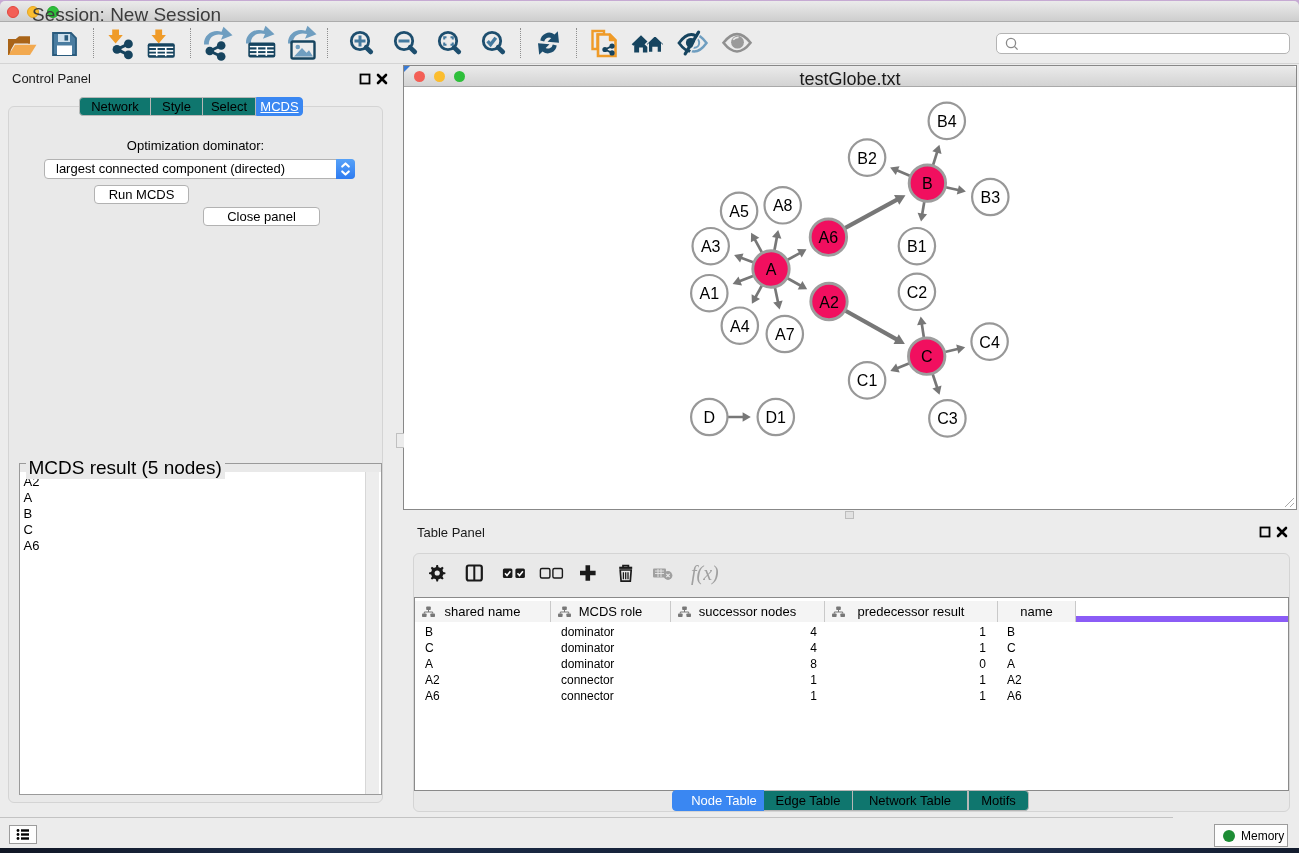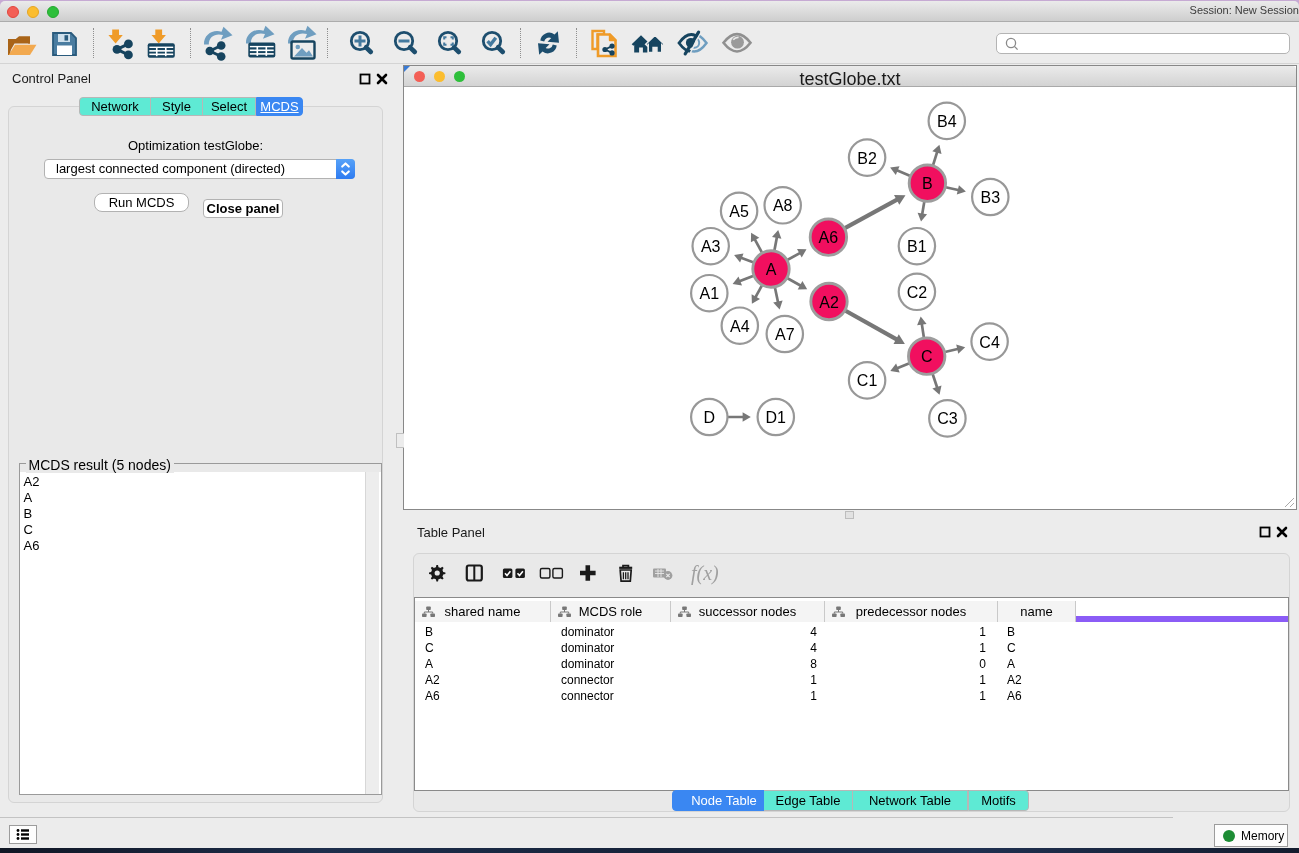--- a/index.html
+++ b/index.html
@@ -5,51 +5,51 @@
 * { margin:0; padding:0; box-sizing:border-box; }
 html,body { width:1299px; height:853px; overflow:hidden; }
 body { font-family:"Liberation Sans", sans-serif; background:#c6aad3; position:relative; }
 .abs { position:absolute; }
 
 
 #titlebar { left:0; top:1px; width:1299px; height:21px;
   background:linear-gradient(#ebebeb,#cecece);
   border-bottom:1px solid #acacac; border-radius:5px 5px 0 0; }
 .light { position:absolute; top:5px; width:12px; height:12px; border-radius:50%; }
-#titlebar .t { position:absolute; left:0; right:0; top:3px; text-align:right;
-  font-size:11px; color:#3c3c3c; }
+#titlebar .t { position:absolute; left:0; right:0; top:3px; text-align:left;
+  font-size:19px; color:#3c3c3c;padding-left:32px; }
 
 
 #toolbar { left:0; top:22px; width:1299px; height:42px; background:#ececec; border-bottom:1px solid #d4d4d4; }
 .vsep { position:absolute; top:6px; height:30px; width:0;
   border-left:1px dotted #8f8f8f; }
 #searchbox { position:absolute; left:996px; top:11px; width:294px; height:21px;
   background:#fff; border:1px solid #b4b4b4; border-radius:5px; }
 
 
 #mainarea { left:0; top:64px; width:1299px; height:784px; background:#ececec; }
 
 
 #cp-title { left:12px; top:7px; font-size:13px; color:#1a1a1a; }
 .tabrow { position:absolute; height:19px; font-size:13px; z-index:3; }
-.tab { position:absolute; top:0; height:19px; background:#5eead4; border:1px solid #b7b7b7;
+.tab { position:absolute; top:0; height:19px; background:#0f766e; border:1px solid #b7b7b7;
   color:#000; text-align:center; line-height:18px; }
 .tab.sel { background:#3a87f2; border-color:#3a87f2; color:#fff; }
 #cp-inner { left:8px; top:42px; width:375px; height:697px; background:#e9e9e9;
   border:1px solid #d4d4d4; border-radius:6px; }
 #cp-combo { left:35px; top:52px; width:311px; height:20px; background:#fff;
   border:1px solid #b2b2b2; border-radius:4px; font-size:13px; line-height:18px;
   padding-left:11px; color:#000; }
 #cp-combo .spin { position:absolute; right:-1px; top:-1px; width:19px; height:20px;
   background:linear-gradient(#57a2f8,#2e7bf1); border-radius:0 4px 4px 0; }
 .btn { position:absolute; height:19px; background:#fff; border:1px solid #b2b2b2;
   border-radius:4px; font-size:13px; text-align:center; line-height:17px; color:#000; }
 #fieldset { left:9.5px; top:356px; width:363px; height:332px; border:1px solid #9a9a9a; }
 #fieldset legend { position:absolute; left:6px; top:-7px; background:#e9e9e9;
-  padding:0 3px; font-size:14px; color:#000; }
+  padding:0 3px; font-size:19px; color:#000; }
 #cp-list { position:absolute; left:0px; top:8px; width:361px; height:322px; background:#fff; }
 #cp-list .scroll { position:absolute; right:2px; top:0; width:14px; height:322px;
   background:#ededed; border-left:1px solid #d7d7d7; }
 #cp-list .items { position:absolute; left:4px; top:2px; font-size:13px; line-height:16px; color:#000; }
 
 
 #netwin { left:403px; top:1px; width:894px; height:445px; background:#fff;
   border:1px solid #888; }
 #net-titlebar { position:absolute; left:0; top:0; width:892px; height:21px;
   background:linear-gradient(#ebebeb,#d3d3d3); border-bottom:1px solid #a9a9a9;
@@ -228,31 +228,31 @@
     <rect x="1.5" y="1.5" width="9" height="9" fill="none" stroke="#000" stroke-width="1.8"></rect>
     <path d="M19 2 L27 10 M27 2 L19 10" stroke="#000" stroke-width="2.6" stroke-linecap="round"></path>
   </svg>
   <div class="tabrow" style="left:79px; top:33px;">
     <div class="tab" style="left:0; width:72px; border-radius:4px 0 0 4px;">Network</div>
     <div class="tab" style="left:72px; width:52px; border-left:0;">Style</div>
     <div class="tab" style="left:124px; width:53px; border-left:0;">Select</div>
     <div class="tab sel" style="left:177px; width:47px; border-radius:0 4px 4px 0;text-decoration:underline;">MCDS</div>
   </div>
   <div class="abs" id="cp-inner">
-    <div style="position:absolute; left:0; right:0; top:31px; text-align:center; font-size:13px;">Optimization testGlobe:</div>
+    <div style="position:absolute; left:0; right:0; top:31px; text-align:center; font-size:13px;">Optimization dominator:</div>
     <div class="abs" id="cp-combo">largest connected component (directed)
       <div class="spin">
         <svg width="19" height="20" viewBox="0 0 19 20">
           <path d="M6.2 7.6 L9.5 4.4 L12.8 7.6" fill="none" stroke="#fff" stroke-width="2.1" stroke-linecap="round" stroke-linejoin="round"></path>
           <path d="M6.2 12.4 L9.5 15.6 L12.8 12.4" fill="none" stroke="#fff" stroke-width="2.1" stroke-linecap="round" stroke-linejoin="round"></path>
         </svg>
       </div>
     </div>
-    <div class="btn" style="left:85px; top:86px; width:95px;border-radius:8px;">Run MCDS</div>
-    <div class="btn" style="left:194px; top:92px; width:80px;font-weight:bold;">Close panel</div>
+    <div class="btn" style="left:85px; top:78px; width:95px;">Run MCDS</div>
+    <div class="btn" style="left:194px; top:100px; width:117px;">Close panel</div>
     <div class="abs" id="fieldset">
       <div id="cp-list">
         <div class="scroll"></div>
         <div class="items">A2<br>A<br>B<br>C<br>A6</div>
       </div>
       <legend>MCDS result (5 nodes)</legend>
     </div>
   </div>
 
   <div class="abs" id="netwin">
@@ -411,21 +411,21 @@
           </svg>
 <div class="th" style="left:256px;width:154px;">successor nodes</div>
 <svg style="position:absolute;left:263px;top:5px" width="13" height="12" viewBox="0 0 13 12">
 <g fill="#777">
               <rect x="4.2" y="0.5" width="4.6" height="3.6" rx="0.8"></rect>
 <rect x="0" y="7.5" width="4.6" height="3.6" rx="0.8"></rect>
               <rect x="8.4" y="7.5" width="4.6" height="3.6" rx="0.8"></rect>
 <path d="M6.5 4 v2 M2.3 7.5 v-1.5 h8.4 v1.5" stroke="#777" fill="none" stroke-width="1"></path>
             </g>
           </svg>
-<div class="th" style="left:410px;width:173px;">predecessor nodes</div>
+<div class="th" style="left:410px;width:173px;">predecessor result</div>
 <svg style="position:absolute;left:417px;top:5px" width="13" height="12" viewBox="0 0 13 12">
 <g fill="#777">
               <rect x="4.2" y="0.5" width="4.6" height="3.6" rx="0.8"></rect>
 <rect x="0" y="7.5" width="4.6" height="3.6" rx="0.8"></rect>
               <rect x="8.4" y="7.5" width="4.6" height="3.6" rx="0.8"></rect>
 <path d="M6.5 4 v2 M2.3 7.5 v-1.5 h8.4 v1.5" stroke="#777" fill="none" stroke-width="1"></path>
             </g>
           </svg>
 <div class="th" style="left:583px;width:78px;">name</div>
 </div>

